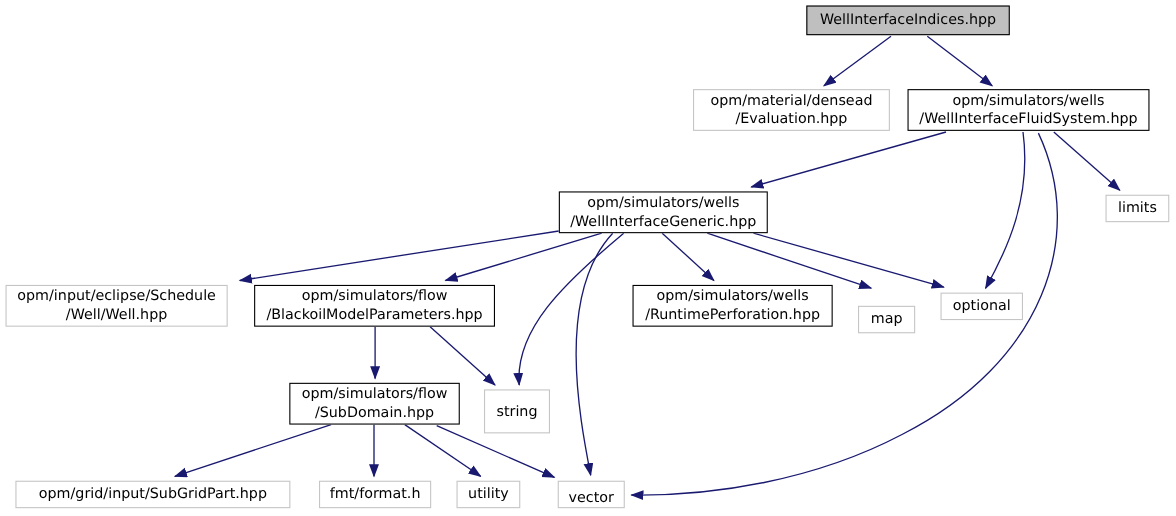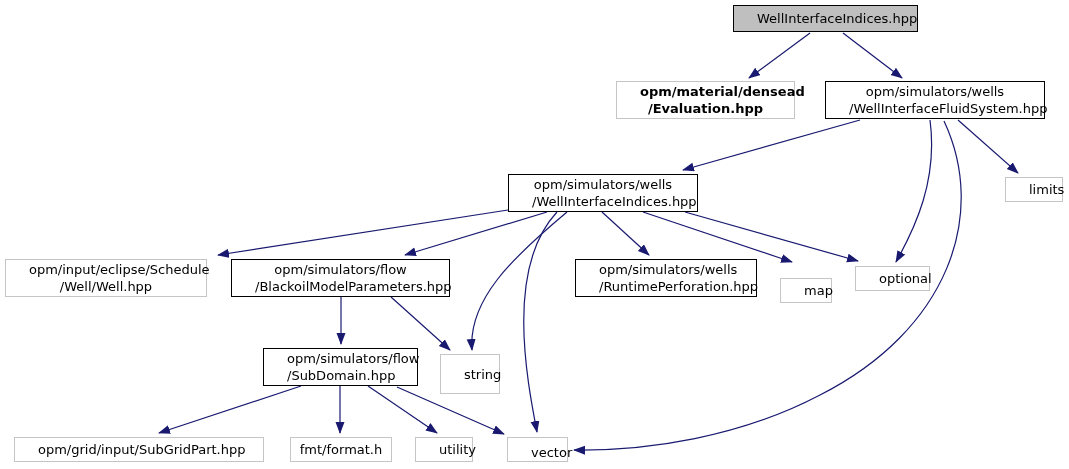--- a/index.html
+++ b/index.html
@@ -20,21 +20,21 @@
     font-size:13px;
     line-height:17px;
     display:flex;
     flex-direction:column;
     justify-content:center;
     white-space:nowrap;
   }
   .node.linked{border:1.5px solid var(--border-linked,#000000);}
   .node.plain{border:1px solid var(--border-plain,#c5c5c5);}
   .node.current{border:1.7px solid var(--border-linked,#000000);background:var(--current-fill,#bfbfbf);}
-  .node .line{padding:0 23px;}
+  .node .line{padding:0 7px;}
   .node.align-center .line{text-align:center;}
   .node.align-left .line{text-align:center;}
 </style>
 </head>
 <body>
 
 <div class="canvas">
   <svg class="edges" width="1069" height="469" viewBox="0 0 1069 469" xmlns="http://www.w3.org/2000/svg">
     <defs>
       <marker id="arrowhead" markerUnits="userSpaceOnUse" markerWidth="13" markerHeight="10" refX="11" refY="4.5" orient="auto">
@@ -60,34 +60,34 @@
         <path d="M301,386 L159,433" class="edge" marker-end="url(#arrowhead)"></path>
         <path d="M340,386 L340,433" class="edge" marker-end="url(#arrowhead)"></path>
         <path d="M368,386 L437,433" class="edge" marker-end="url(#arrowhead)"></path>
         <path d="M397,387 L504,434" class="edge" marker-end="url(#arrowhead)"></path>
       </g>
   </svg>
   <div>
       <div class="node current align-center" style="left: 733px; top: 5px; width: 185px; height: 27px;">
         <span class="line">WellInterfaceIndices.hpp</span>
       </div>
-      <div class="node plain align-center" style="left: 616px; top: 81px; width: 179px; height: 38px; font-weight: bold;">
+      <div class="node plain align-center" style="left: 630px; top: 81px; width: 179px; height: 38px;">
         <span class="line">opm/material/densead</span>
         <span class="line">/Evaluation.hpp</span>
       </div>
       <div class="node linked align-left" style="left: 825px; top: 81px; width: 220px; height: 38px;">
         <span class="line">opm/simulators/wells</span>
         <span class="line">/WellInterfaceFluidSystem.hpp</span>
       </div>
       <div class="node plain align-center" style="left: 1005px; top: 177px; width: 58px; height: 25px;">
         <span class="line">limits</span>
       </div>
       <div class="node linked align-left" style="left: 508px; top: 174px; width: 190px; height: 38px;">
         <span class="line">opm/simulators/wells</span>
-        <span class="line">/WellInterfaceIndices.hpp</span>
+        <span class="line">/WellInterfaceGeneric.hpp</span>
       </div>
       <div class="node plain align-center" style="left: 5px; top: 259px; width: 202px; height: 38px;">
         <span class="line">opm/input/eclipse/Schedule</span>
         <span class="line">/Well/Well.hpp</span>
       </div>
       <div class="node linked align-left" style="left: 231px; top: 259px; width: 219px; height: 38px;">
         <span class="line">opm/simulators/flow</span>
         <span class="line">/BlackoilModelParameters.hpp</span>
       </div>
       <div class="node linked align-left" style="left: 575px; top: 259px; width: 182px; height: 38px;">

